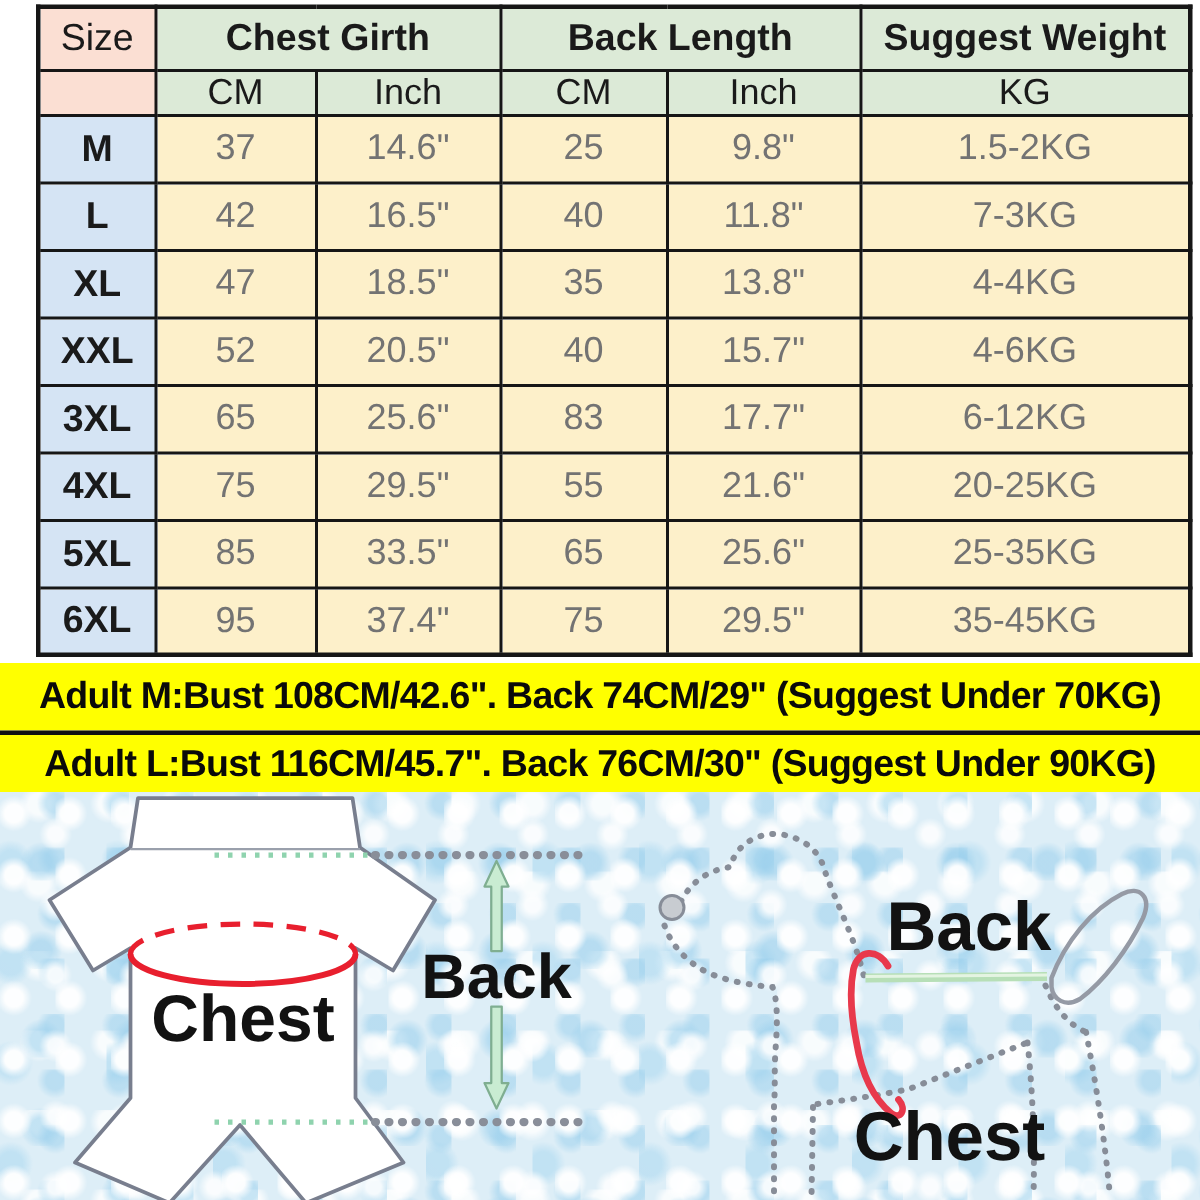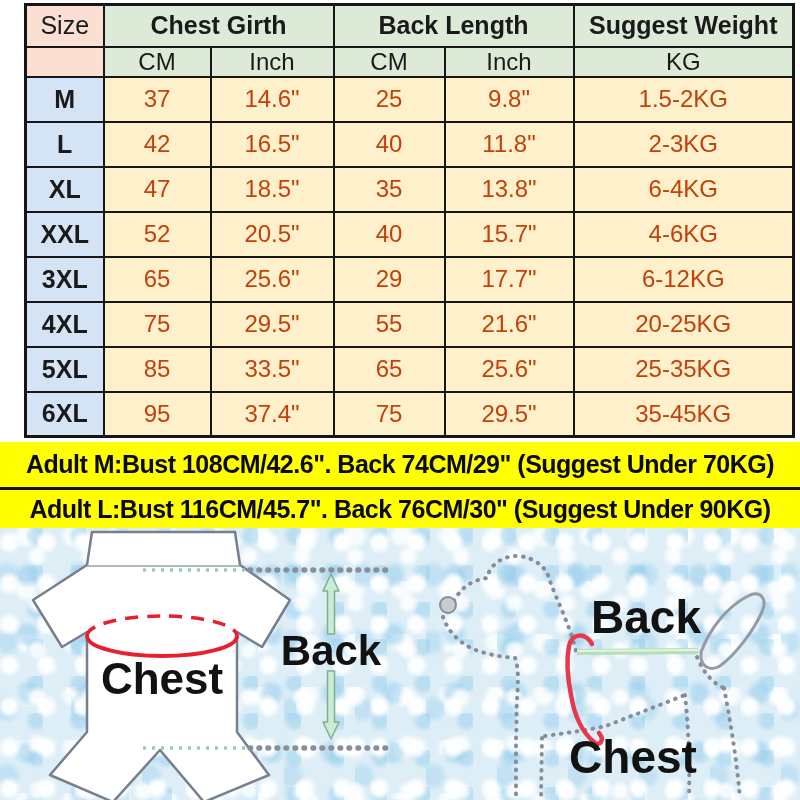--- a/index.html
+++ b/index.html
@@ -18,21 +18,21 @@
     padding:0;overflow:hidden;white-space:nowrap;
   }
   tr.r-head{height:42px;}
   tr.r-units{height:14px;}
   tr.r-data{height:45px;}
   th.h-main{font-size:25px;font-weight:bold;background:#dcead7;margin-top:28px;}
   th.h-size{font-size:25px;font-weight:normal;background:#fbdfd3;}
   td.u-cell{font-size:24px;font-weight:normal;background:#dcead7;}
   td.u-size{background:#fbdfd3;}
   td.c-size{font-size:25px;font-weight:bold;background:#d5e4f4;}
-  td.c-val{font-size:24px;background:#fdf0ca;color:#c2410c;margin-top:16px;}
+  td.c-val{font-size:24px;background:#fdf0ca;color:#737373;margin-top:16px;}
   
   .notes{position:absolute;top:442px;left:0;width:800px;}
   .note{
     background:#ffff00;display:flex;align-items:center;justify-content:center;
     font-weight:bold;font-size:25px;letter-spacing:-0.5px;white-space:nowrap;color:#0a0a0a;
   }
   .note-1{height:45px;}
   .note-div{height:3px;background:#111;}
   .note-2{height:38px;}
   
@@ -90,43 +90,43 @@
           <td class="c-val">25</td>
           <td class="c-val">9.8"</td>
           <td class="c-val">1.5-2KG</td>
         </tr>
         <tr class="r-data">
           <td class="c-size">L</td>
           <td class="c-val">42</td>
           <td class="c-val">16.5"</td>
           <td class="c-val">40</td>
           <td class="c-val">11.8"</td>
-          <td class="c-val">2-3KG</td>
+          <td class="c-val">7-3KG</td>
         </tr>
         <tr class="r-data">
           <td class="c-size">XL</td>
           <td class="c-val">47</td>
           <td class="c-val">18.5"</td>
           <td class="c-val">35</td>
           <td class="c-val">13.8"</td>
-          <td class="c-val">6-4KG</td>
+          <td class="c-val">4-4KG</td>
         </tr>
         <tr class="r-data">
           <td class="c-size">XXL</td>
           <td class="c-val">52</td>
           <td class="c-val">20.5"</td>
           <td class="c-val">40</td>
           <td class="c-val">15.7"</td>
           <td class="c-val">4-6KG</td>
         </tr>
         <tr class="r-data">
           <td class="c-size">3XL</td>
           <td class="c-val">65</td>
           <td class="c-val">25.6"</td>
-          <td class="c-val">29</td>
+          <td class="c-val">83</td>
           <td class="c-val">17.7"</td>
           <td class="c-val">6-12KG</td>
         </tr>
         <tr class="r-data">
           <td class="c-size">4XL</td>
           <td class="c-val">75</td>
           <td class="c-val">29.5"</td>
           <td class="c-val">55</td>
           <td class="c-val">21.6"</td>
           <td class="c-val">20-25KG</td>

